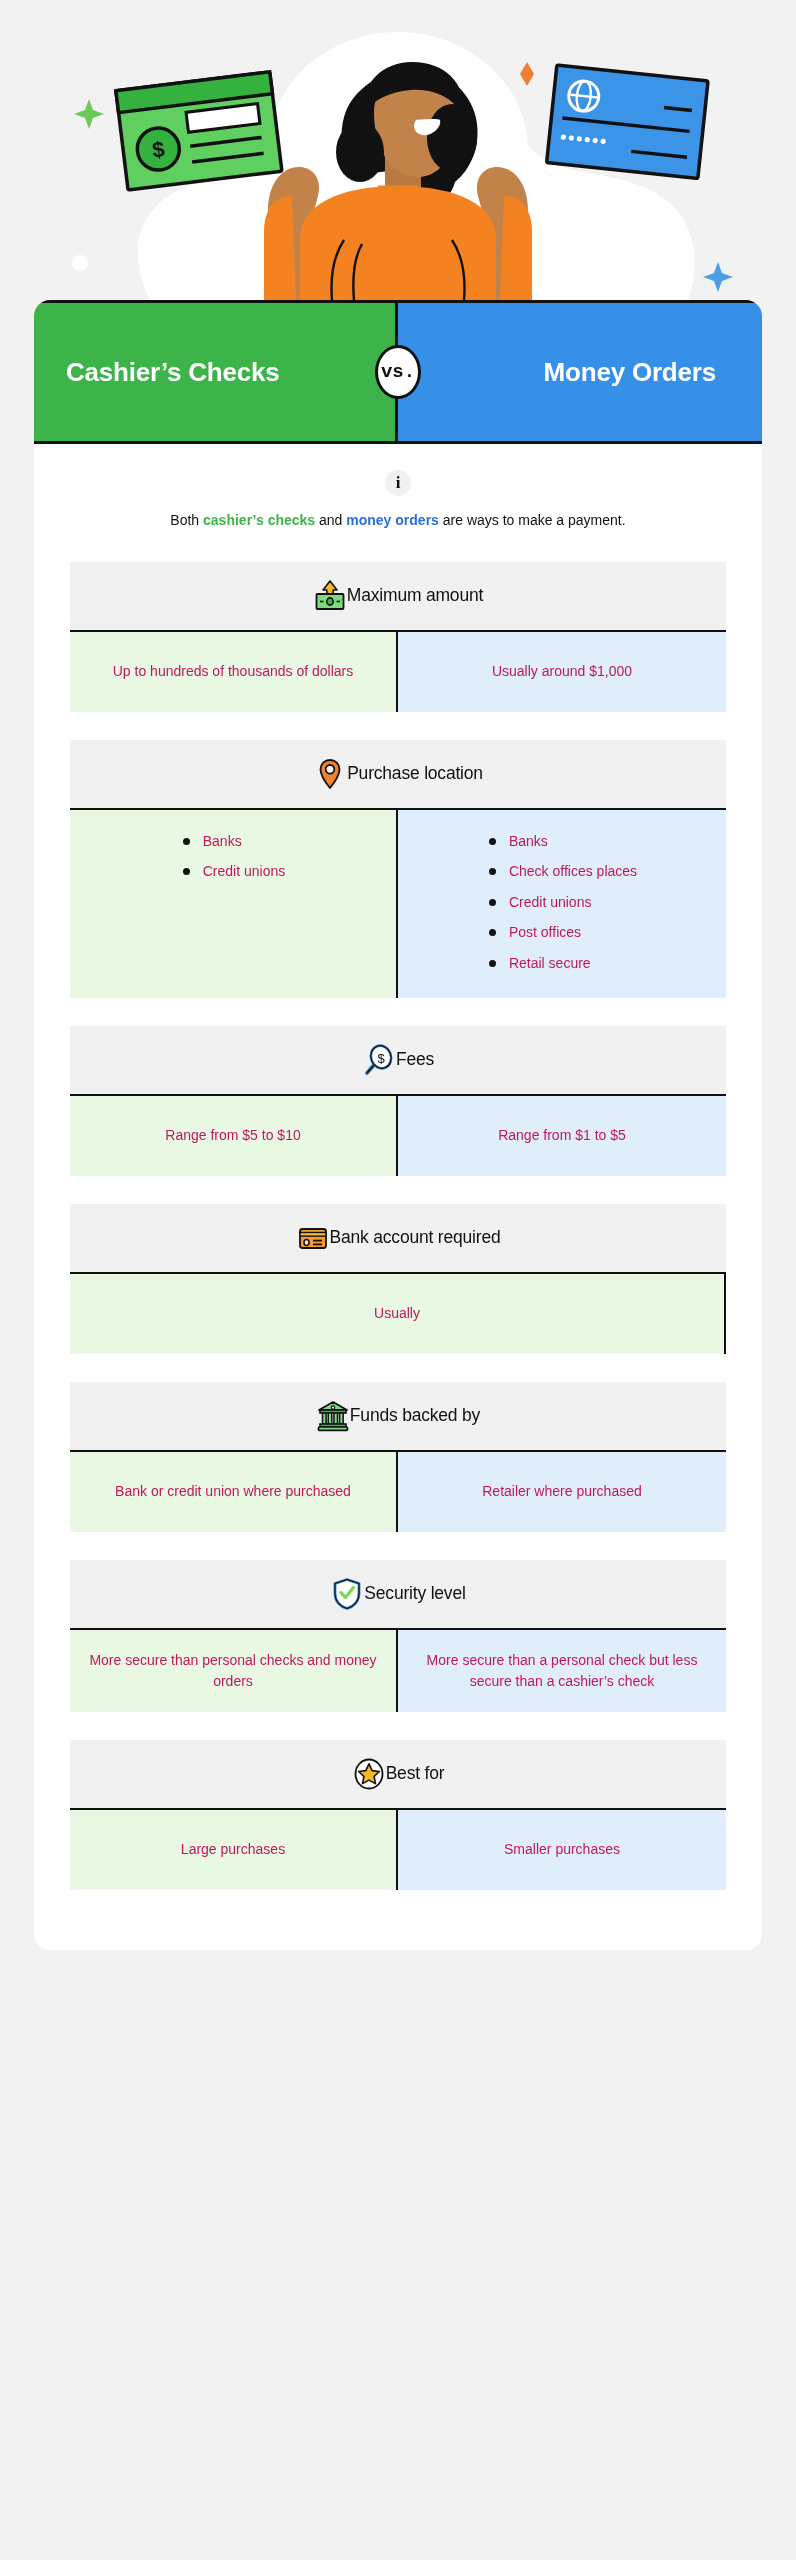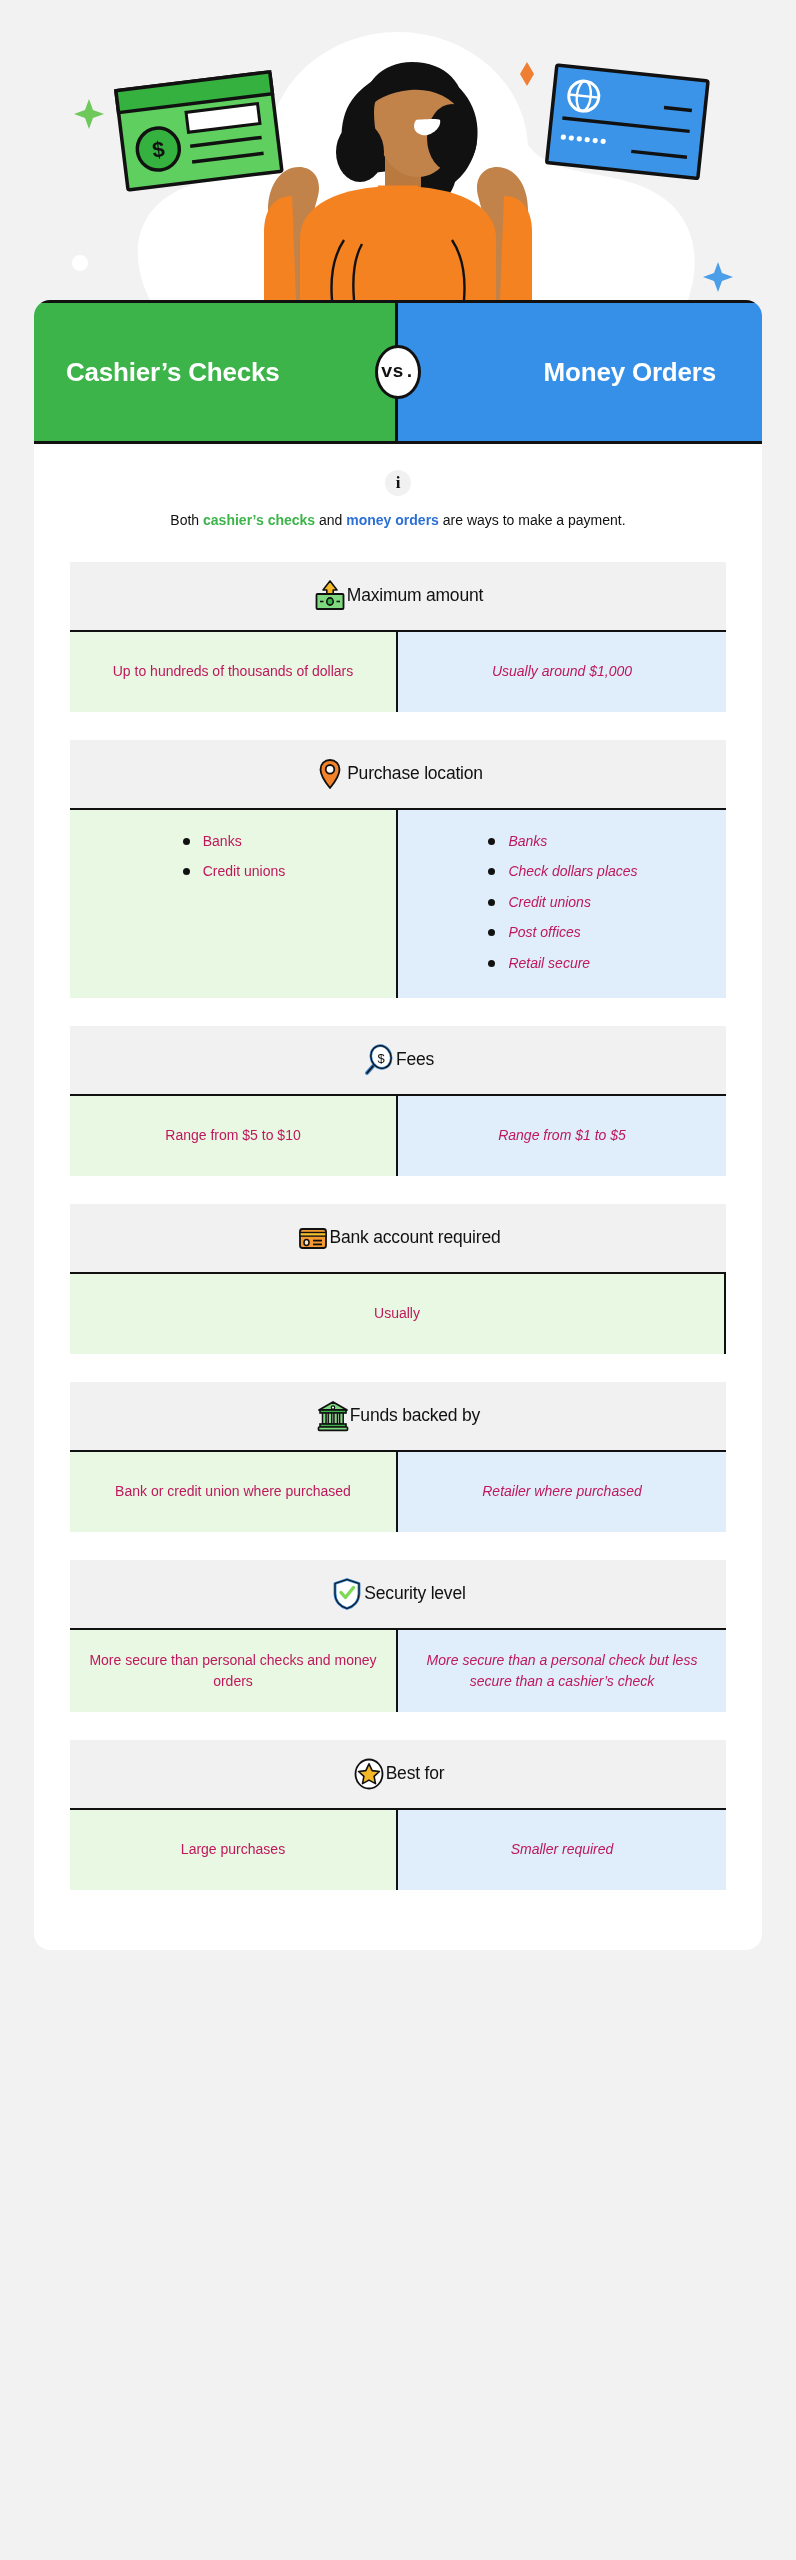--- a/index.html
+++ b/index.html
@@ -150,21 +150,21 @@
     padding: 20px 16px;
     display: flex;
     align-items: center;
     justify-content: center;
     text-align: center;
     font-size: 14px;
     line-height: 1.5;
     color: #be185d;
   }
   .cell.left  { background: #e9f8e3; border-right: 2.5px solid #111; }
-  .cell.right { background: #e0eefb; font-style: italic; }
+  .cell.right { background: #e0eefb; }
 
   .cell.list {
     align-items: flex-start;
     justify-content: center;
     padding: 22px 16px 24px;
   }
   .cell.list ul {
     list-style: none;
     text-align: left;
   }
@@ -345,21 +345,21 @@
         <div class="row-body">
           <div class="cell left list">
             <ul>
               <li>Banks</li>
               <li>Credit unions</li>
             </ul>
           </div>
           <div class="cell right list">
             <ul>
               <li>Banks</li>
-              <li>Check dollars places</li>
+              <li>Check offices places</li>
               <li>Credit unions</li>
               <li>Post offices</li>
               <li>Retail secure</li>
             </ul>
           </div>
         </div>
       </div>
 
       <div class="row">
         <div class="row-head">
@@ -448,19 +448,19 @@
             <svg width="34" height="34" viewBox="0 0 34 34">
               <ellipse cx="17" cy="17" rx="13.5" ry="14.5" fill="#ffffff" stroke="#111" stroke-width="1.8"></ellipse>
               <path d="M17 6.8 L20.2 13.6 L27.4 14.5 L22.1 19.4 L23.5 26.6
                        L17 23.1 L10.5 26.6 L11.9 19.4 L6.6 14.5 L13.8 13.6 Z" fill="#f5b828" stroke="#111" stroke-width="1.6" stroke-linejoin="round"></path>
             </svg>
           </span>
           <span class="label">Best for</span>
         </div>
         <div class="row-body">
           <div class="cell left">Large purchases</div>
-          <div class="cell right">Smaller required</div>
+          <div class="cell right">Smaller purchases</div>
         </div>
       </div>
 
     </div>
   </div>
 </div>
 
 </body></html>

